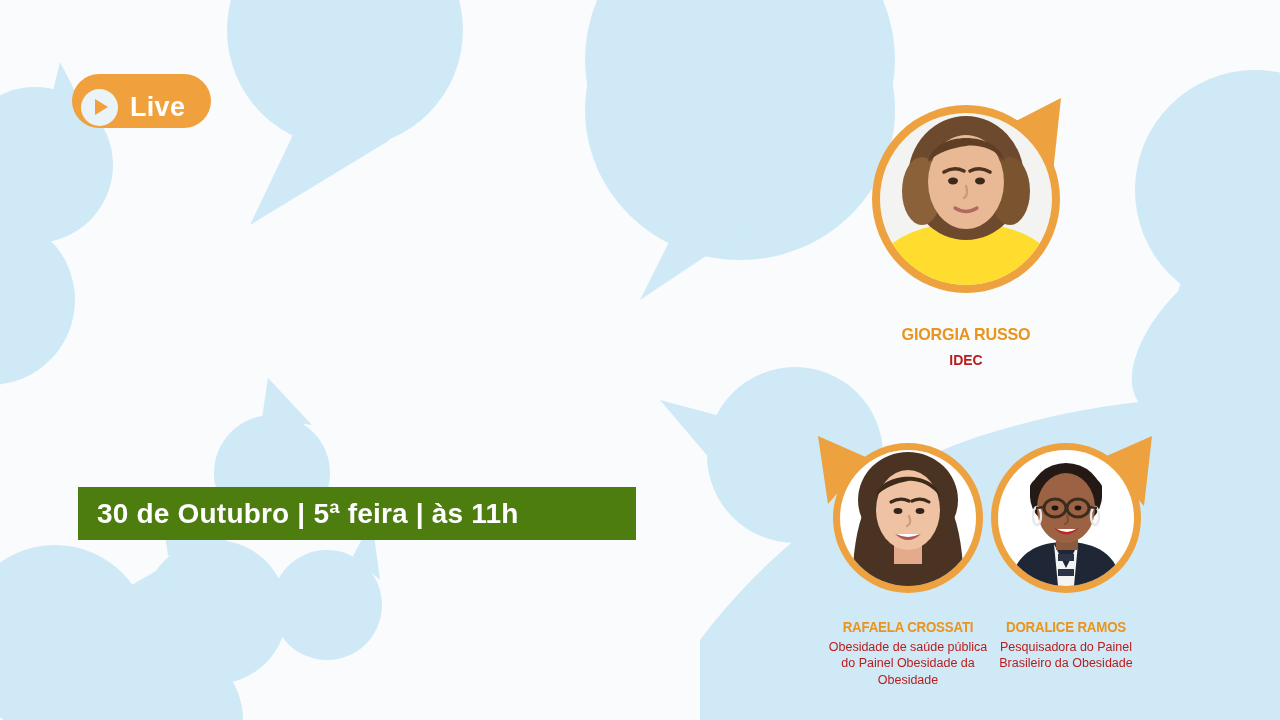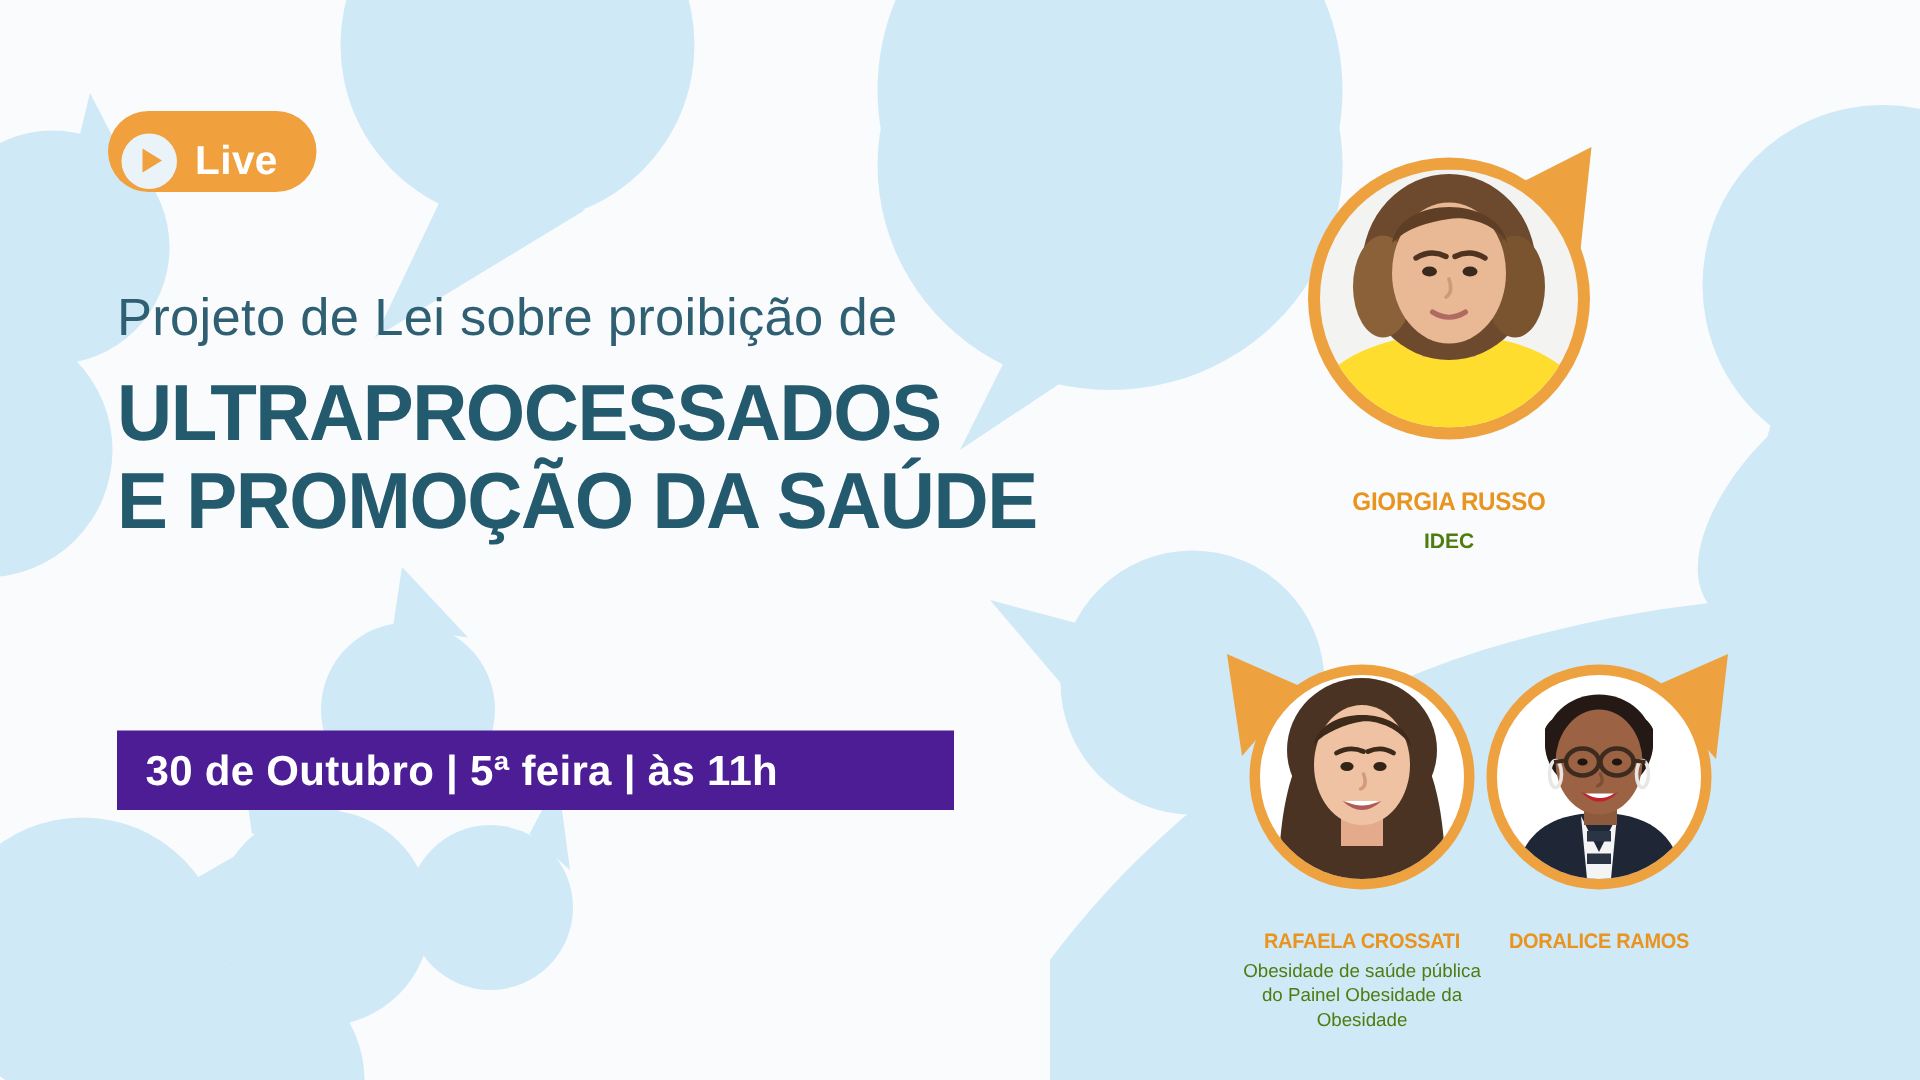--- a/index.html
+++ b/index.html
@@ -91,21 +91,21 @@
     transform-origin:left center;
   }
   .title-1 { margin-top:12px; }
 
   
   .date-banner {
     position:absolute;
     left:78px; top:487px;
     width:558px;
     height:53px;
-    background:#4c1d95;
+    background:#4d7c0f;
     display:flex;
     align-items:center;
     z-index:5;
   }
   .date-text {
     color:#ffffff;
     font-size:28px;
     font-weight:bold;
     letter-spacing:.2px;
     padding-left:19px;
@@ -125,21 +125,21 @@
   .avatar-svg { display:block; }
   .speaker-name {
     color:#e8941f;
     font-weight:bold;
     letter-spacing:-0.2px;
     line-height:1.15;
     transform:scaleX(.95);
     white-space:nowrap;
   }
   .speaker-role {
-    color:#4d7c0f;
+    color:#b91c1c;
     line-height:1.3;
     font-weight:400;
   }
 
   
   #speaker-giorgia { left:856px; top:86px; width:220px; }
   #speaker-giorgia .speaker-name { font-size:17px; margin-top:14px; }
   #speaker-giorgia .speaker-role { font-size:14px; margin-top:6px; font-weight:bold; }
 
   
@@ -224,25 +224,20 @@
     <path d="M1280,235 C1220,250 1165,290 1140,345 C1125,380 1130,405 1160,420 L1280,400 Z" fill="#cfe9f7"></path>
   </svg>
 
   <div class="live-badge">
     <span class="live-play">
       <span class="tri"></span>
     </span>
     <span class="live-label">Live</span>
   </div>
 
-  <div class="headline">
-    <div class="kicker">Projeto de Lei sobre proibição de</div>
-    <div class="title-line title-1">ULTRAPROCESSADOS</div>
-    <div class="title-line title-2">E PROMOÇÃO DA SAÚDE</div>
-  </div>
 
   <div class="date-banner">
     <span class="date-text">30 de Outubro  |  5ª feira  |  às 11h</span>
   </div>
 
   <div class="speaker" id="speaker-giorgia">
     <div class="avatar-wrap">
       <svg class="avatar-svg" width="220" height="225" viewBox="0 0 220 225">
         <defs>
           <clipPath id="clipG">
@@ -372,15 +367,19 @@
           <ellipse cx="108" cy="80" rx="3.4" ry="2.4" fill="#1e1410"></ellipse>
 
           <path d="M97,88 q3,6 -2,8" stroke="#7c4f35" stroke-width="2.2" fill="none" stroke-linecap="round"></path>
 
           <path d="M84,100 q12,13 25,0 q-12,6 -25,0 Z" fill="#c0232c"></path>
           <path d="M87,101 q10,6 19,0 Z" fill="#ffffff"></path>
         </g>
       </svg>
     </div>
     <div class="speaker-name">DORALICE RAMOS</div>
+    <div class="speaker-role">
+      <span class="role-line">Pesquisadora do Painel</span>
+      <span class="role-line">Brasileiro da Obesidade</span>
+    </div>
   </div>
 
 </div>
 
 </body></html>

